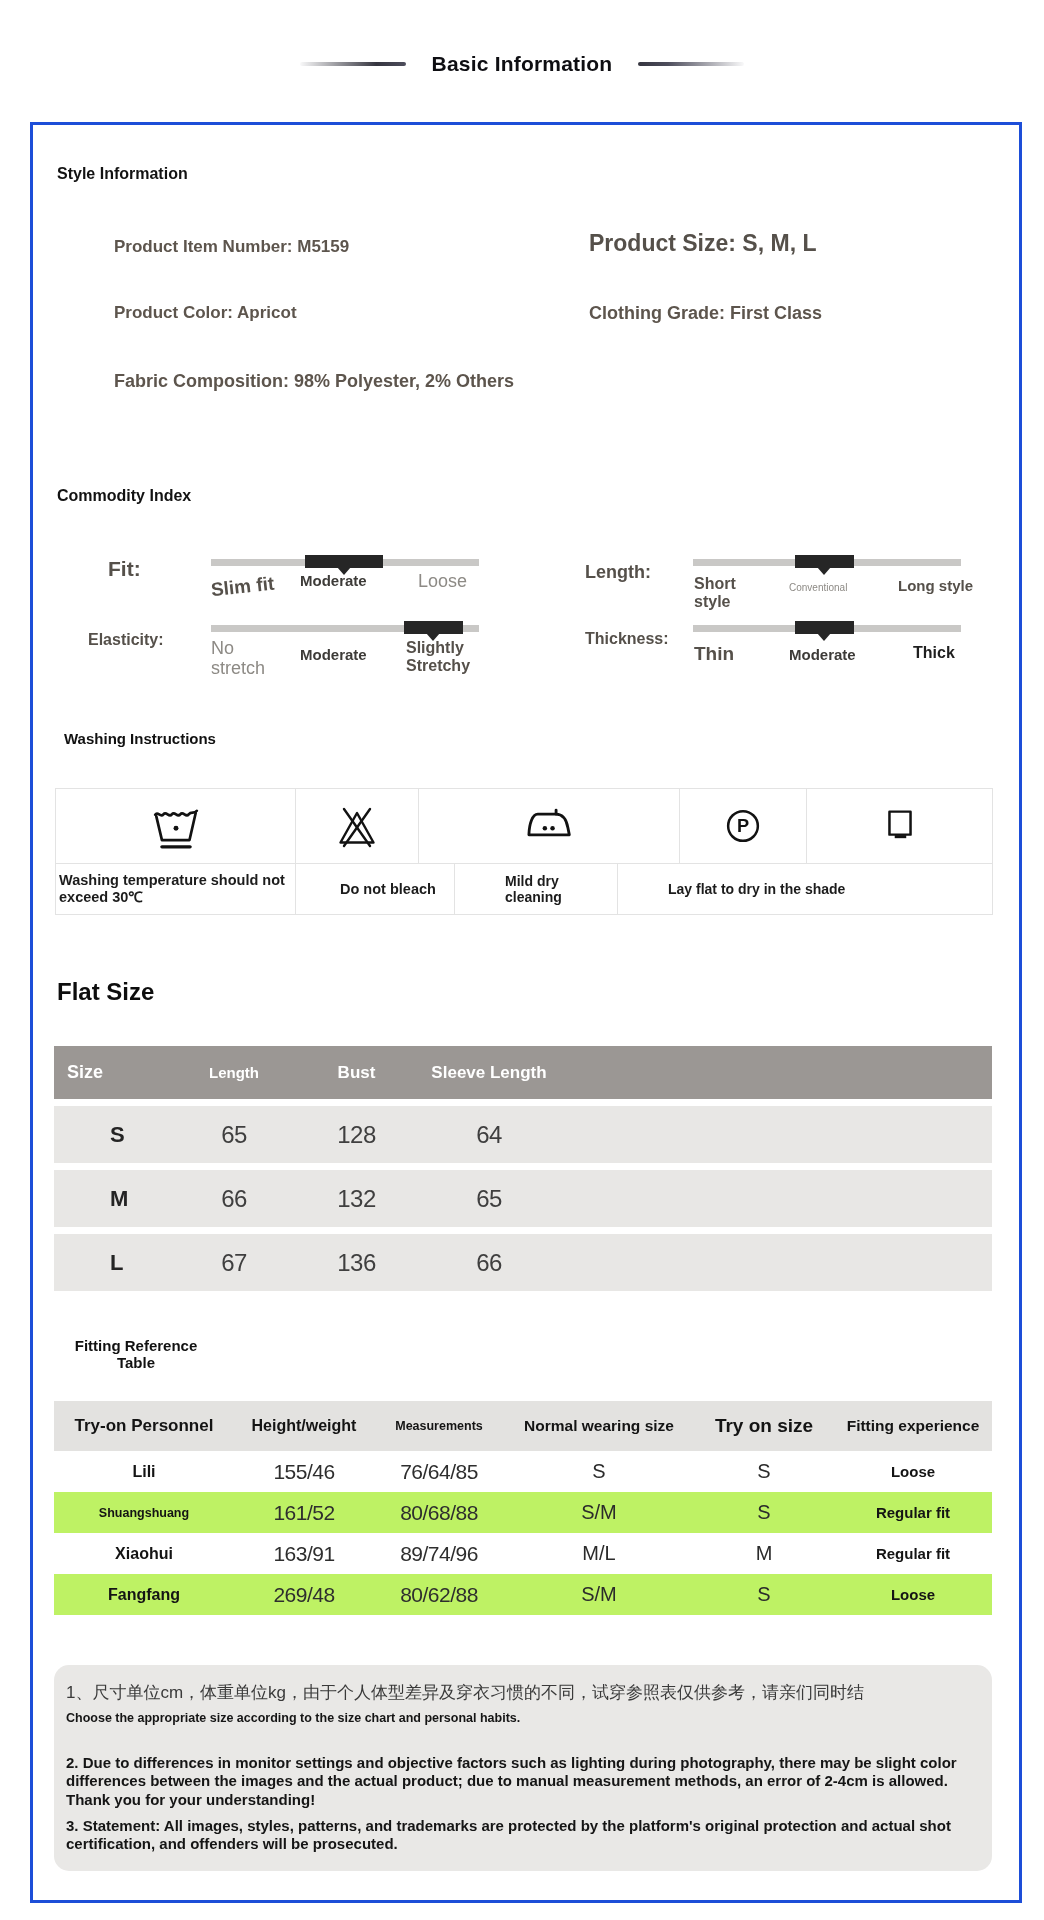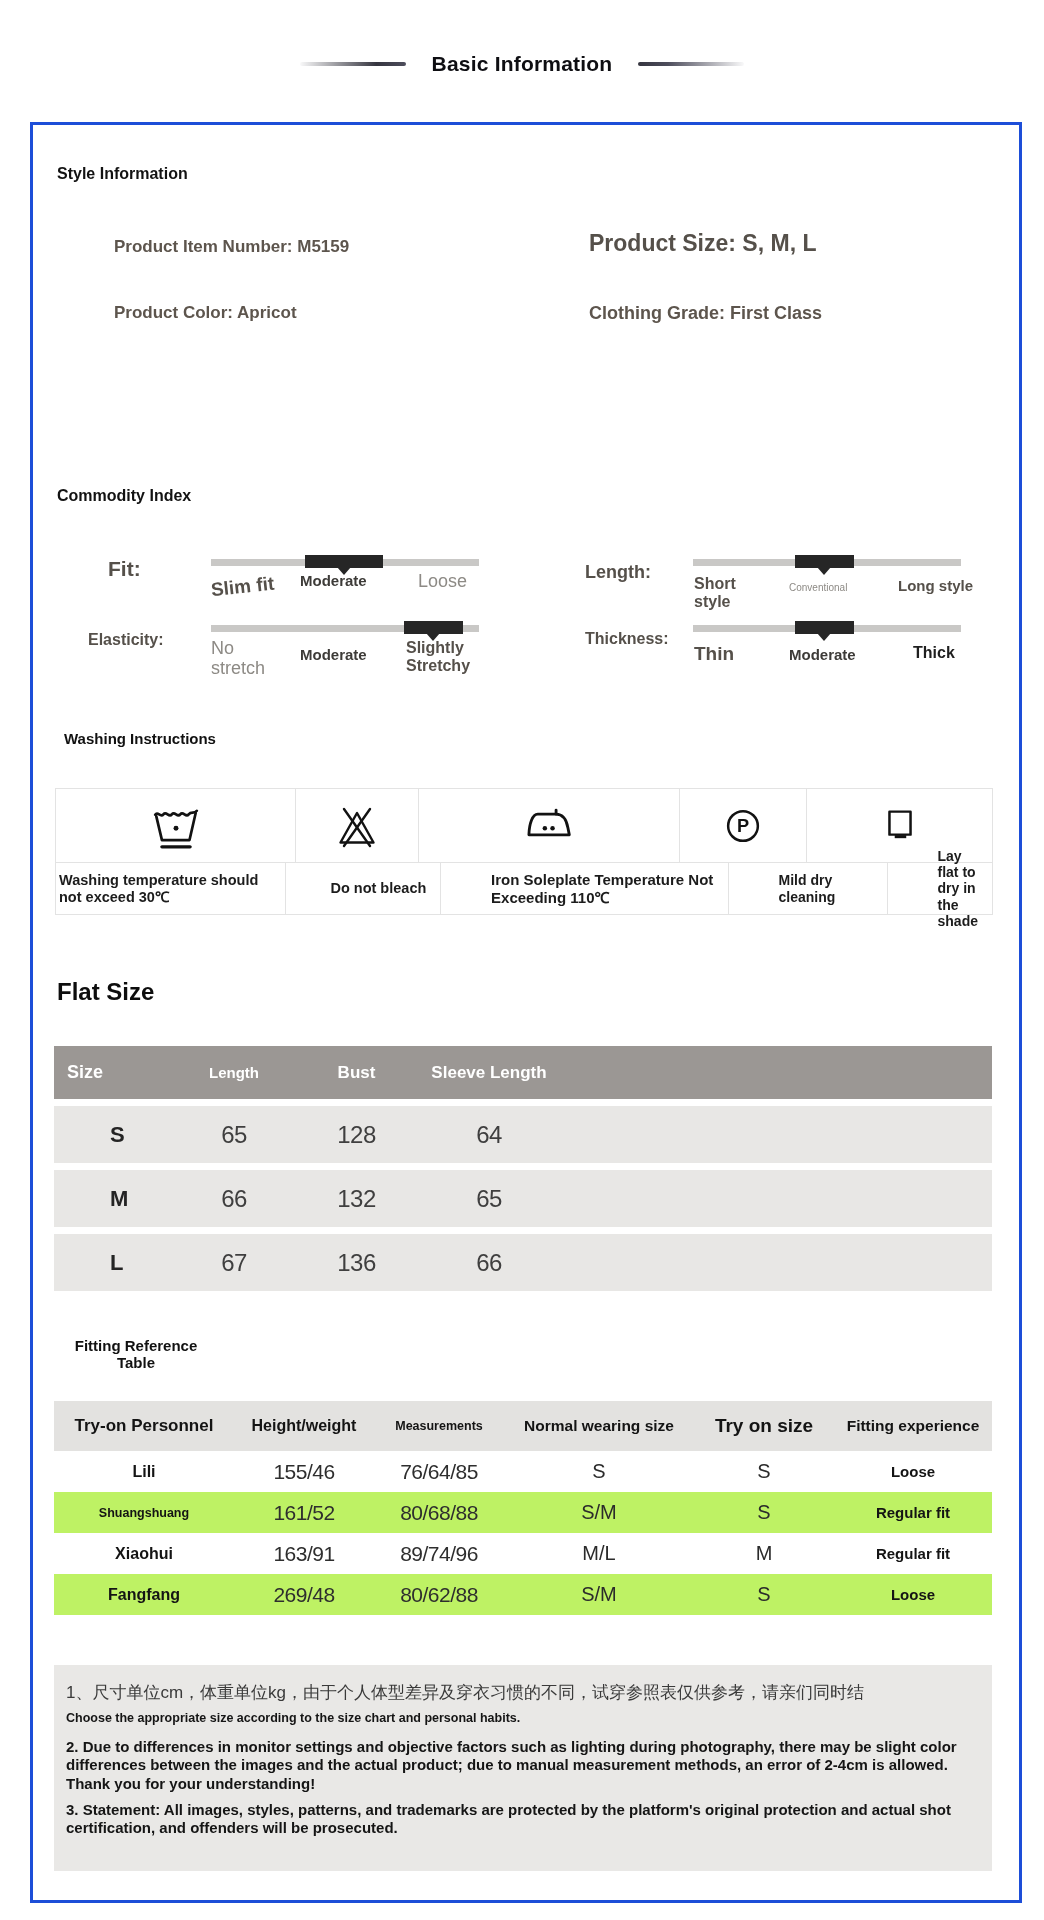--- a/index.html
+++ b/index.html
@@ -70,44 +70,45 @@
   .fc4{width:190px;text-align:center;} .fc5{width:140px;text-align:center;} .fc6{flex:1;text-align:center;}
   .fit-head .fc1{font-size:17px;} .fit-head .fc2{font-size:16px;} .fit-head .fc3{font-size:12.5px;}
   .fit-head .fc4{font-size:15.5px;} .fit-head .fc5{font-size:19px;} .fit-head .fc6{font-size:15.5px;}
   .fit-row .fc1{font-size:16px;font-weight:bold;color:#141414;}
   .fit-row.small-name .fc1{font-size:12.5px;}
   .fit-row .fc2,.fit-row .fc3{font-size:21px;letter-spacing:-0.5px;color:#2e2e2e;}
   .fit-row .fc4,.fit-row .fc5{font-size:20px;color:#2b2b2b;}
   .fit-row .fc6{font-size:15px;font-weight:bold;color:#141414;}
 
   
-  .notes{position:absolute;left:21px;top:1540px;width:938px;height:206px;background:#e9e8e6;box-sizing:border-box;padding:16px 12px;overflow:hidden;}
+  .notes{position:absolute;left:21px;top:1540px;width:938px;height:206px;background:#e9e8e6;box-sizing:border-box;padding:16px 12px;overflow:hidden;border-radius:15px;}
   .note-cn{font-size:17px;color:#3a3a3a;white-space:nowrap;overflow:hidden;}
   .note-sub{font-size:12.5px;font-weight:bold;color:#151515;margin-top:7px;}
-  .note-p{font-size:15px;font-weight:bold;color:#151515;line-height:1.22;margin-top:13px;}
+  .note-p{font-size:15px;font-weight:bold;color:#151515;line-height:1.22;margin-top:29px;}
   .note-p.last{margin-top:8px;}
 </style>
 </head>
 <body>
 
 <div id="page">
 
   <div class="banner">
     <div class="banner-line left"></div>
     <div class="banner-title">Basic Information</div>
     <div class="banner-line right"></div>
   </div>
 
   <div class="card">
 
     <div class="sec-title" style="left:24px;top:40px;">Style Information</div>
     <div class="info-item fs17" style="left:81px;top:112px;">Product Item Number: M5159</div>
     <div class="info-item fs23" style="left:556px;top:105px;">Product Size: S, M, L</div>
     <div class="info-item fs17" style="left:81px;top:178px;">Product Color: Apricot</div>
     <div class="info-item fs18" style="left:556px;top:178px;">Clothing Grade: First Class</div>
+    <div class="info-item fs18" style="left:81px;top:246px;">Fabric Composition: 98% Polyester, 2% Others</div>
 
     <div class="sec-title" style="left:24px;top:362px;">Commodity Index</div>
 
     <div class="slider-label" style="left:75px;top:432px;font-size:21px;">Fit:</div>
     <div class="slider-bar" style="left:178px;top:434px;">
       <div class="slider-seg" style="left:35%;width:29%;"></div>
     </div>
     <div class="opt opt-dark" style="left:178px;top:452px;font-size:19px;transform:rotate(-6deg);">Slim fit</div>
     <div class="opt opt-mid" style="left:267px;top:448px;font-size:15px;">Moderate</div>
     <div class="opt opt-dim" style="left:385px;top:447px;font-size:18px;">Loose</div>
@@ -172,21 +173,20 @@
         <div class="wash-cell wc5">
           <svg width="46" height="46" viewBox="0 0 48 48" class="wicon">
             <rect x="13" y="9" width="22" height="24" stroke-width="2.6"></rect>
             <rect x="18.5" y="33.5" width="12" height="3.2" fill="#121212" stroke="none"></rect>
           </svg>
         </div>
       </div>
       <div class="wash-row caps">
         <div class="wash-cell wash-cap c1 wc1">Washing temperature should not exceed 30℃</div>
         <div class="wash-cell wash-cap c2 wc2">Do not bleach</div>
-        <div class="wash-cell wash-cap c3 wc3">Iron Soleplate Temperature Not Exceeding 110℃</div>
         <div class="wash-cell wash-cap c4 wc4">Mild dry cleaning</div>
         <div class="wash-cell wash-cap c5 wc5">Lay flat to dry in the shade</div>
       </div>
     </div>
 
     <div class="flat-title">Flat Size</div>
     <div class="flat-table">
       <div class="ft-head">
         <div class="ftc1">Size</div>
         <div class="ftc2">Length</div>

